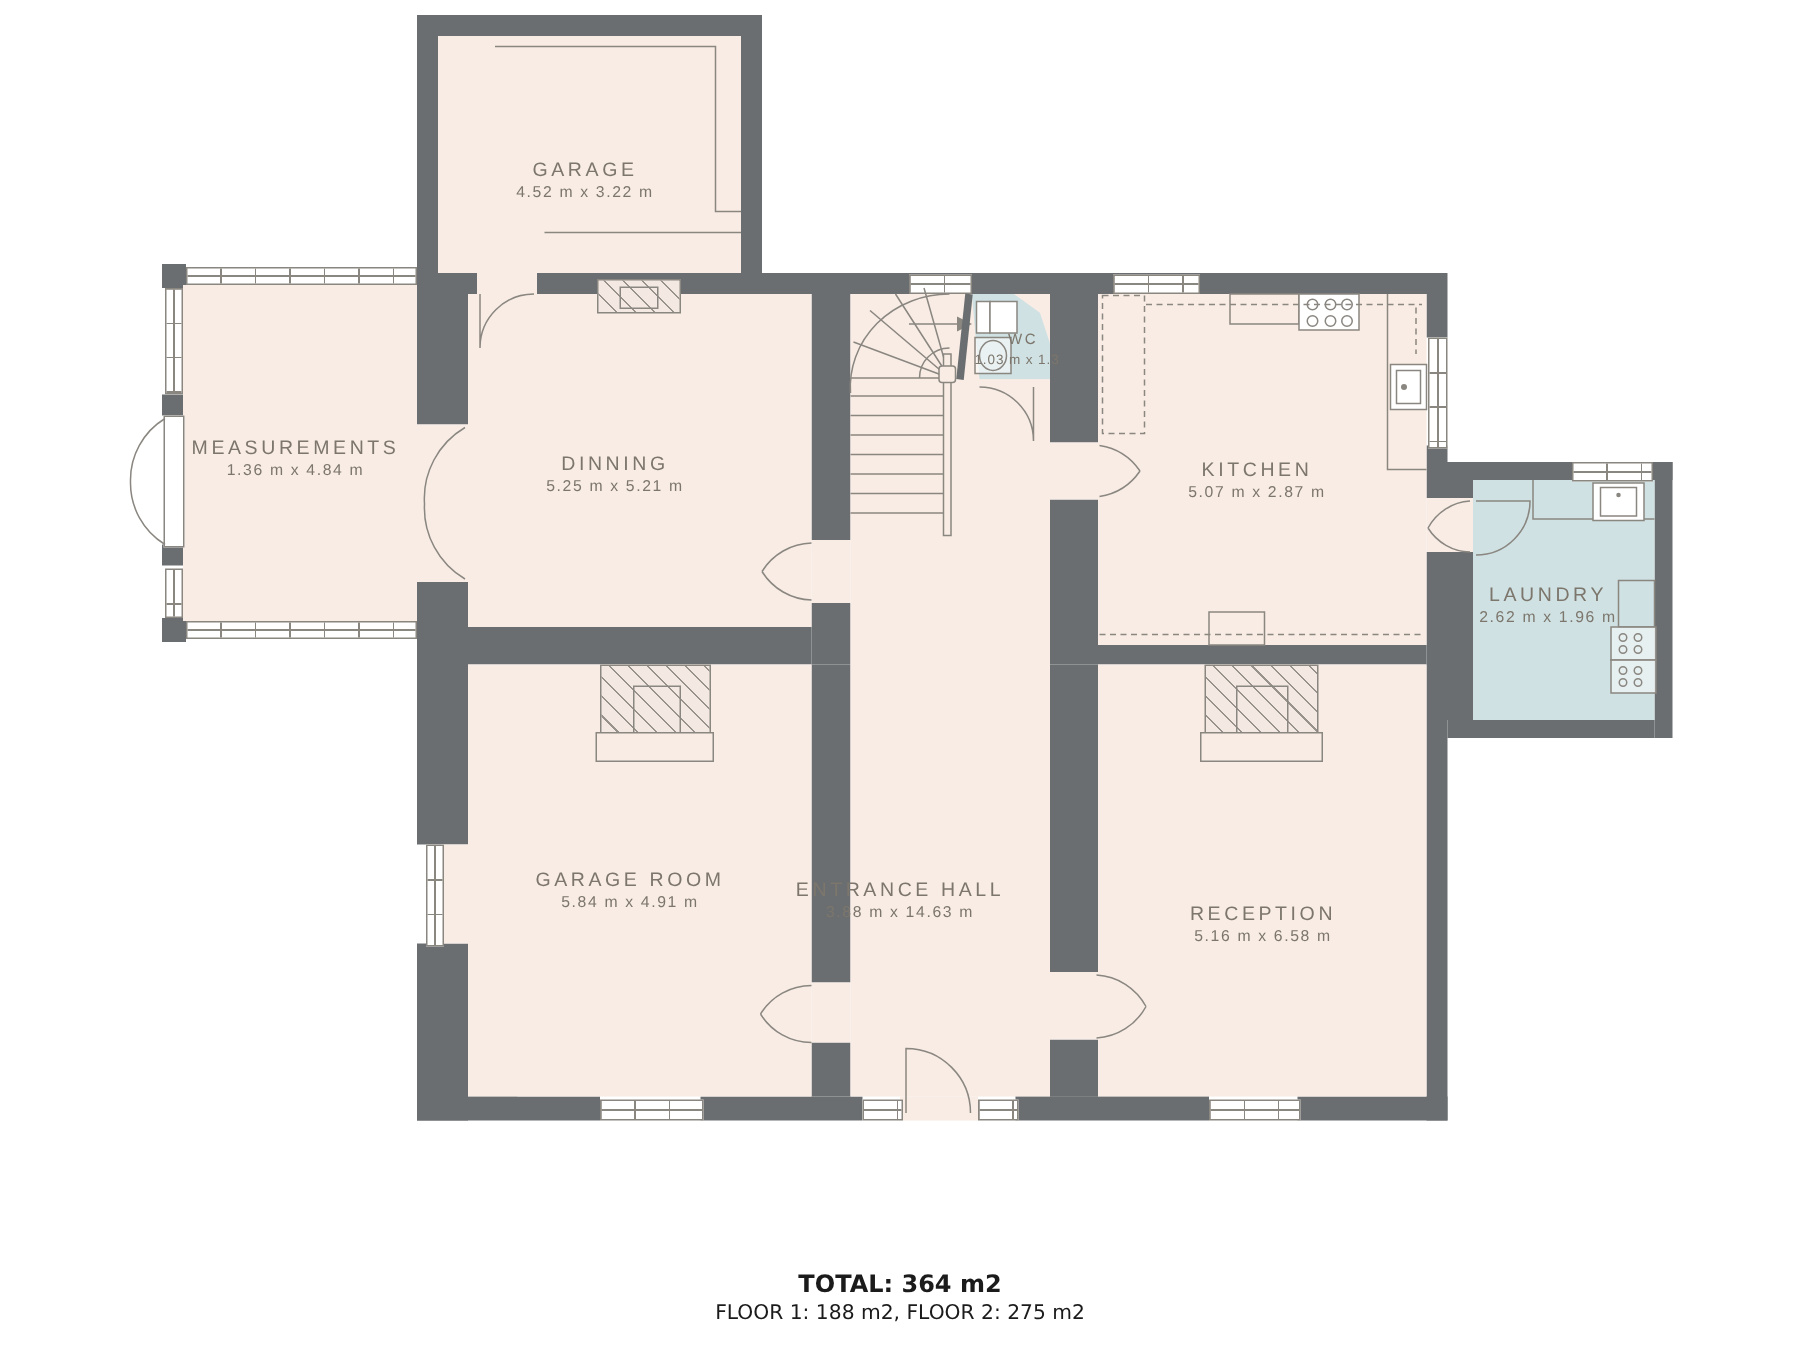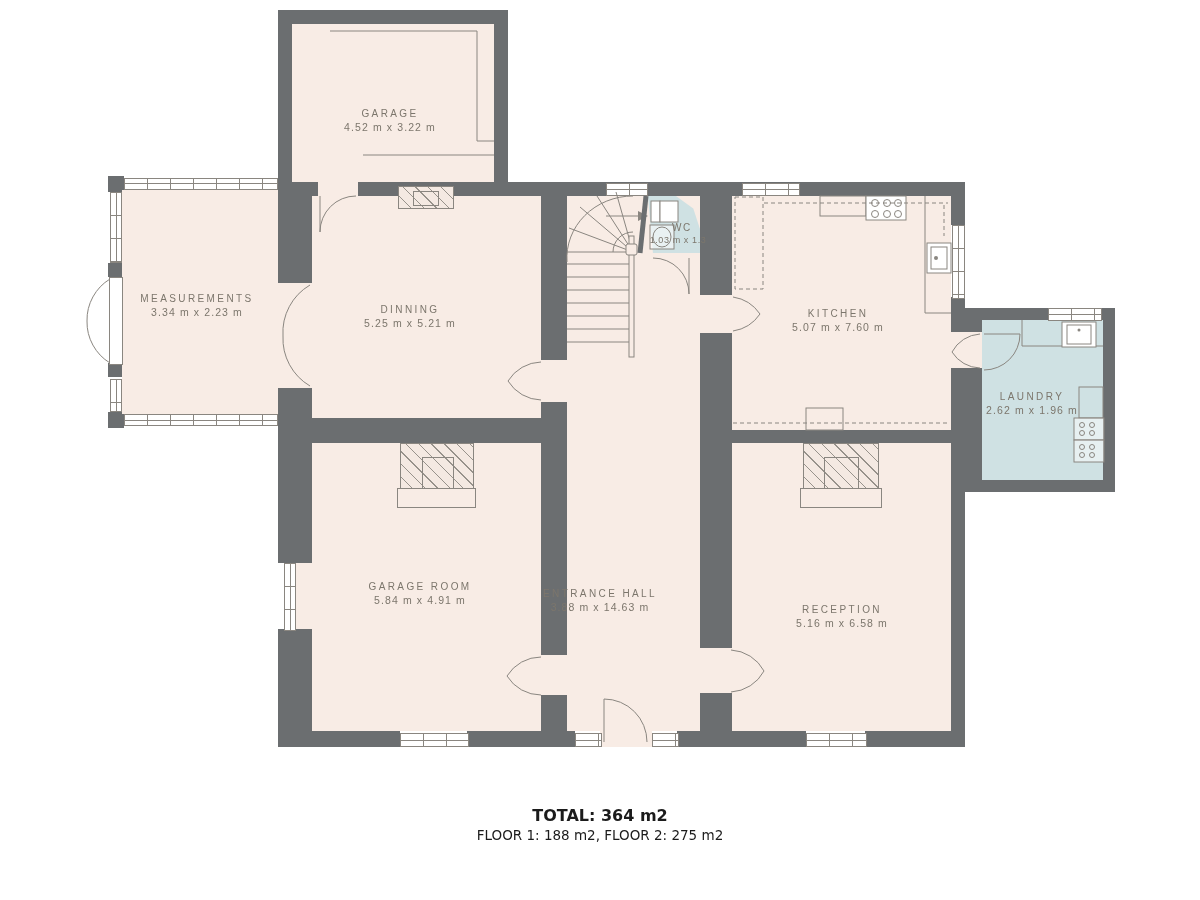--- a/index.html
+++ b/index.html
@@ -18,36 +18,36 @@
         background-image:linear-gradient(to right,transparent calc(50% - .5px),#8a8680 calc(50% - .5px),#8a8680 calc(50% + .5px),transparent calc(50% + .5px)),
                          repeating-linear-gradient(to bottom,transparent 0 22px,#8a8680 22px 23px);}
   
   .hatch{position:absolute;border:1px solid #8a8680;background-color:#f4e9e2;
          background-image:repeating-linear-gradient(45deg,transparent 0 8px,#97928b 8px 9px);}
   .ib{position:absolute;border:1px solid #8a8680;}
   .hearth{position:absolute;border:1px solid #8a8680;background:#f8ece5;}
   .ov{position:absolute;left:0;top:0;}
   
   .label{position:absolute;transform:translate(-50%,-50%);text-align:center;white-space:nowrap;z-index:30;}
-  .label .nm{display:block;font-size:10px;letter-spacing:2.4px;color:#7c766c;}
+  .label .nm{display:block;font-size:13px;letter-spacing:2.4px;color:#7c766c;}
   .label .dm{display:block;font-size:10.5px;letter-spacing:1.1px;color:#7c766c;margin-top:2px;}
   #lb-garage{left:390px;top:120px}
   #lb-conservatory{left:197px;top:305px}
   #lb-dinning{left:410px;top:316px}
   #lb-wc{left:682px;top:233px}
   #lb-wc .nm{font-size:10px;letter-spacing:1.6px}
   #lb-wc .dm{font-size:9px;letter-spacing:.6px;max-width:57px;overflow:hidden;margin-left:-8px}
   #lb-kitchen{left:838px;top:320px}
   #lb-laundry{left:1032px;top:403px}
   #lb-drawing-room{left:420px;top:593px}
   #lb-entrance-hall{left:600px;top:600px}
   #lb-reception{left:842px;top:616px}
   
   .footer{position:absolute;left:0;width:1200px;text-align:center;color:#1b1b1b;
-          font-family:"DejaVu Sans",sans-serif;}
+          font-family:"DejaVu Sans",sans-serif;margin-top:40px;}
   #ft-total{top:806px;font-size:16px;font-weight:bold;}
   #ft-floors{top:827px;font-size:13.5px;}
   #ft-excluded{top:844px;font-size:13.5px;}
   #ft-disclaimer{top:869px;font-size:9.5px;letter-spacing:.3px;}
 </style>
 </head>
 <body>
 
 <div class="stage">
 
@@ -201,33 +201,33 @@
         <circle cx="1092" cy="455" r="2.5"></circle>
     </g>
   </svg>
 
   <div class="label" id="lb-garage">
     <span class="nm">GARAGE</span>
     <span class="dm">4.52 m x 3.22 m</span>
   </div>
   <div class="label" id="lb-conservatory">
     <span class="nm">MEASUREMENTS</span>
-    <span class="dm">3.34 m x 2.23 m</span>
+    <span class="dm">1.36 m x 4.84 m</span>
   </div>
   <div class="label" id="lb-dinning">
     <span class="nm">DINNING</span>
     <span class="dm">5.25 m x 5.21 m</span>
   </div>
   <div class="label" id="lb-wc">
     <span class="nm">WC</span>
     <span class="dm">1.03 m x 1.3</span>
   </div>
   <div class="label" id="lb-kitchen">
     <span class="nm">KITCHEN</span>
-    <span class="dm">5.07 m x 7.60 m</span>
+    <span class="dm">5.07 m x 2.87 m</span>
   </div>
   <div class="label" id="lb-laundry">
     <span class="nm">LAUNDRY</span>
     <span class="dm">2.62 m x 1.96 m</span>
   </div>
   <div class="label" id="lb-drawing-room">
     <span class="nm">GARAGE ROOM</span>
     <span class="dm">5.84 m x 4.91 m</span>
   </div>
   <div class="label" id="lb-entrance-hall">

